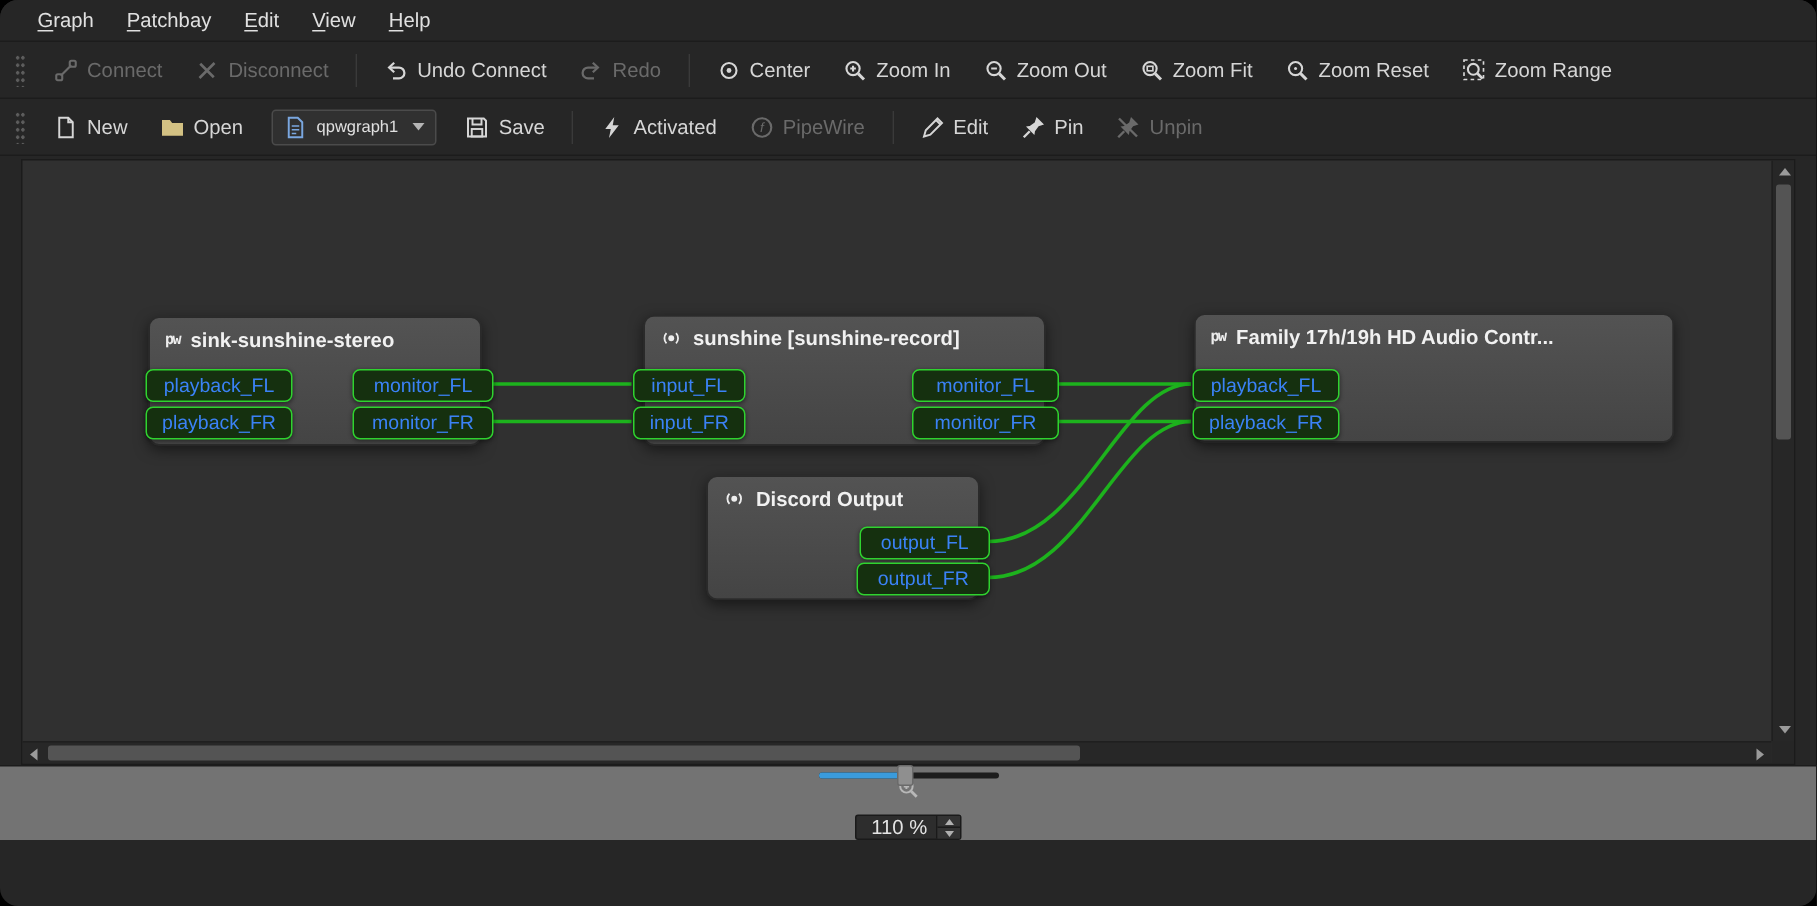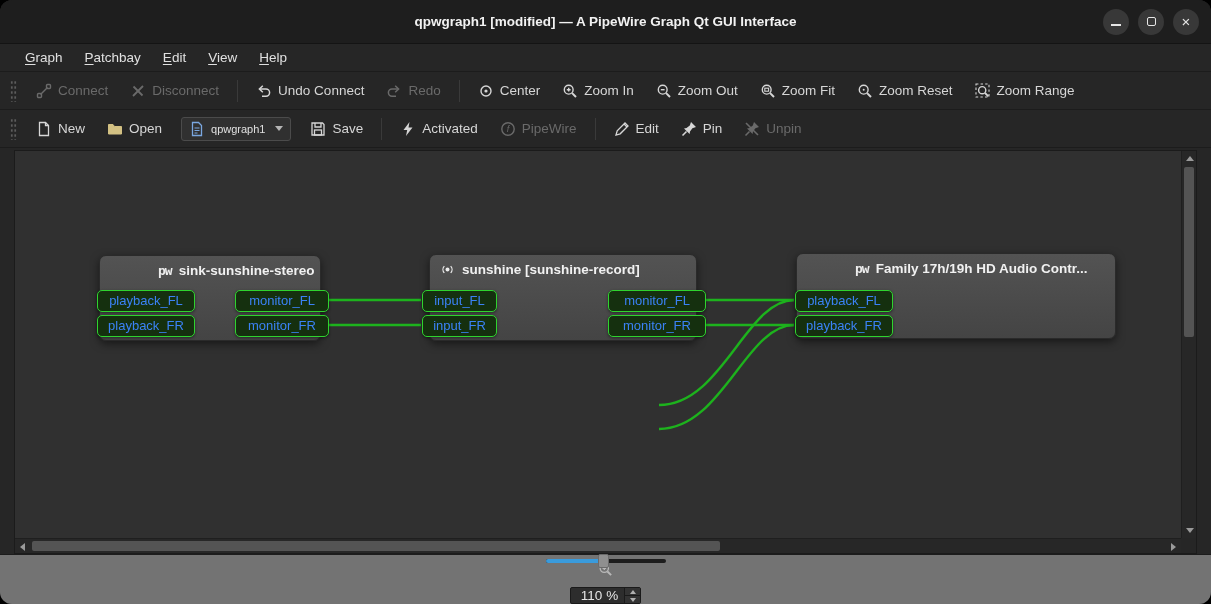--- a/index.html
+++ b/index.html
@@ -43,22 +43,22 @@
                  border-right:4px solid transparent; border-top:5px solid #b5b5b5; }
 
   
   .canvas-area { position:relative; margin:2px 14px 0 14px; height:404px;
                  background:#303030; border:1px solid #1b1b1b; overflow:hidden; }
   svg.links { position:absolute; left:0; top:0; width:100%; height:100%; pointer-events:none; z-index:1; }
   .node { position:absolute; z-index:2; background:linear-gradient(#535353,#444444);
           border:1px solid #2a2a2a; border-radius:7px; box-shadow:0 3px 9px rgba(0,0,0,.5); }
   .node-header { display:flex; align-items:center; gap:7px; padding:7px 10px 4px 10px;
                  color:#f1f1f1; font-weight:bold; font-size:13.5px; white-space:nowrap; overflow:hidden; }
-  .pw-logo { font-family:"DejaVu Sans Mono", monospace; font-size:13px; font-weight:bold;
-             color:#ededed; letter-spacing:-1px;margin-left:48px; }
+  .pw-logo { font-family:"DejaVu Sans Mono", monospace; font-size:10px; font-weight:bold;
+             color:#ededed; letter-spacing:-1px; }
   .node-icon svg { width:15px; height:15px; display:block; }
   .port { position:absolute; height:22px; line-height:19px; border:1.5px solid #2fd32f;
           border-radius:5px; background:#15300f; color:#3b82f6; font-size:13px;
           text-align:center; box-shadow:0 1px 3px rgba(0,0,0,.45); z-index:3; }
 
   
   .vscrollbar { position:absolute; top:0; right:0; bottom:15px; width:15px;
                 background:#272727; border-left:1px solid #1f1f1f; z-index:5; }
   .hscrollbar { position:absolute; left:0; right:15px; bottom:0; height:15px;
                 background:#272727; border-top:1px solid #1f1f1f; z-index:5; }
@@ -87,34 +87,20 @@
   .spin-btn { flex:1; display:flex; align-items:center; justify-content:center; background:#333; }
   .spin-btn + .spin-btn { border-top:1px solid #1a1a1a; }
   .tri-up   { width:0; height:0; border-left:3.5px solid transparent; border-right:3.5px solid transparent; border-bottom:4px solid #b0b0b0; }
   .tri-down { width:0; height:0; border-left:3.5px solid transparent; border-right:3.5px solid transparent; border-top:4px solid #b0b0b0; }
 </style>
 </head>
 <body>
 
 <div class="window">
 
-  <div class="titlebar">
-    <span class="title">qpwgraph1 [modified] — A PipeWire Graph Qt GUI Interface</span>
-    <div class="win-controls">
-      <div class="win-btn">
-          <span class="glyph-min"></span>
-        </div>
-      <div class="win-btn">
-          <span class="glyph-max"></span>
-        </div>
-      <div class="win-btn">
-          <span class="glyph-close">×</span>
-        </div>
-    </div>
-  </div>
 
   <div class="menubar">
     <span class="menu-item"><u>G</u>raph</span>
     <span class="menu-item"><u>P</u>atchbay</span>
     <span class="menu-item"><u>E</u>dit</span>
     <span class="menu-item"><u>V</u>iew</span>
     <span class="menu-item"><u>H</u>elp</span>
   </div>
 
   <div class="toolbar">
@@ -373,20 +359,34 @@
 
     <div class="node" style="left:781px; top:102px; width:320px; height:86px;">
       <div class="node-header">
         <span class="pw-logo">pw</span>
         <span class="node-title">Family 17h/19h HD Audio Contr...</span>
       </div>
       <div class="port" style="left:-2px; top:36px; width:98px;">playback_FL</div>
       <div class="port" style="left:-2px; top:61px; width:98px;">playback_FR</div>
     </div>
 
+    <div class="node" style="left:456px; top:210px; width:182px; height:83px;">
+      <div class="node-header">
+        <span class="node-icon">
+          <svg viewBox="0 0 16 16" fill="none" stroke="#ededed" stroke-width="1.3">
+              <circle cx="8" cy="8" r="2.1" fill="#ededed" stroke="none"></circle>
+              <path d="M4.6 4.4 a5.2 5.2 0 0 0 0 7.2"></path>
+              <path d="M11.4 4.4 a5.2 5.2 0 0 1 0 7.2"></path>
+            </svg>
+        </span>
+        <span class="node-title">Discord Output</span>
+      </div>
+      <div class="port" style="left:101px; top:33px; width:87px;">output_FL</div>
+      <div class="port" style="left:99px;  top:57px; width:89px;">output_FR</div>
+    </div>
 
     <div class="vscrollbar">
       <span class="sb-arrow sb-up"></span>
       <div class="vthumb"></div>
       <span class="sb-arrow sb-down"></span>
     </div>
     <div class="hscrollbar">
       <span class="sb-arrow sb-left"></span>
       <div class="hthumb"></div>
       <span class="sb-arrow sb-right"></span>

